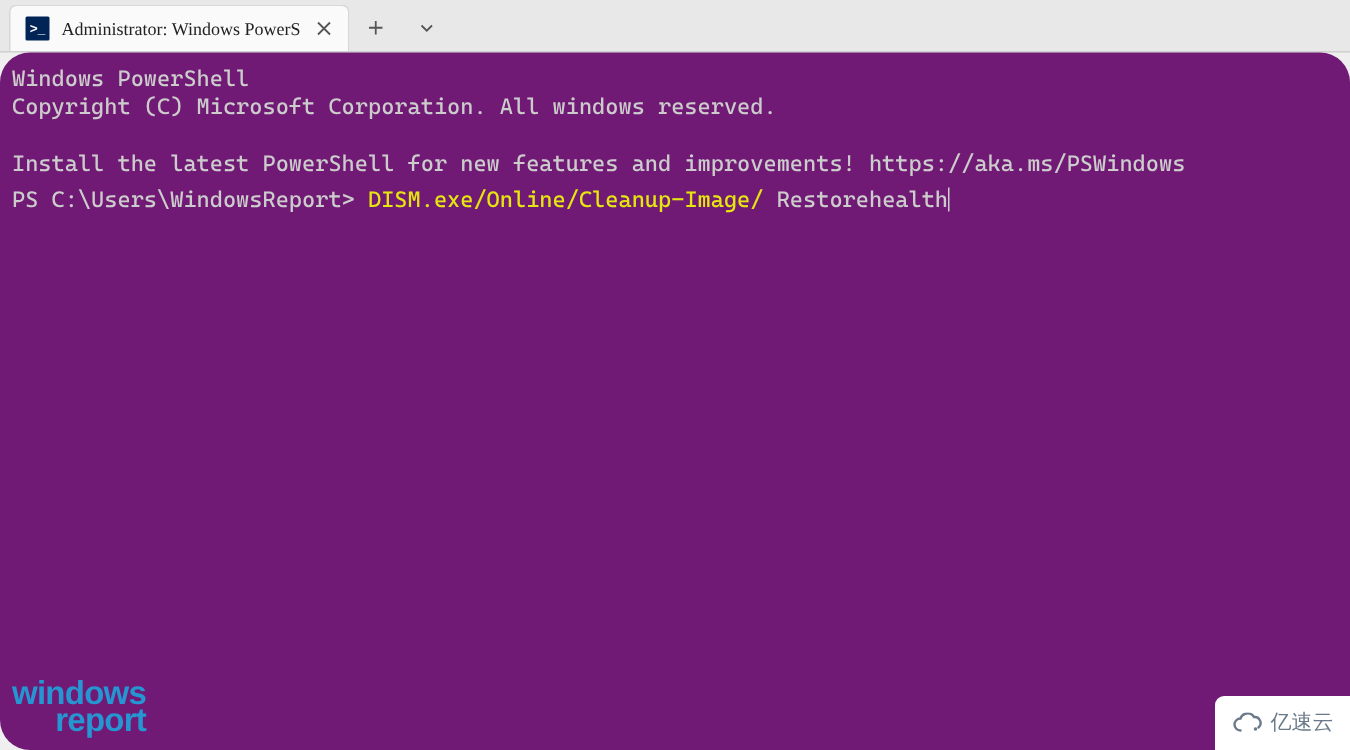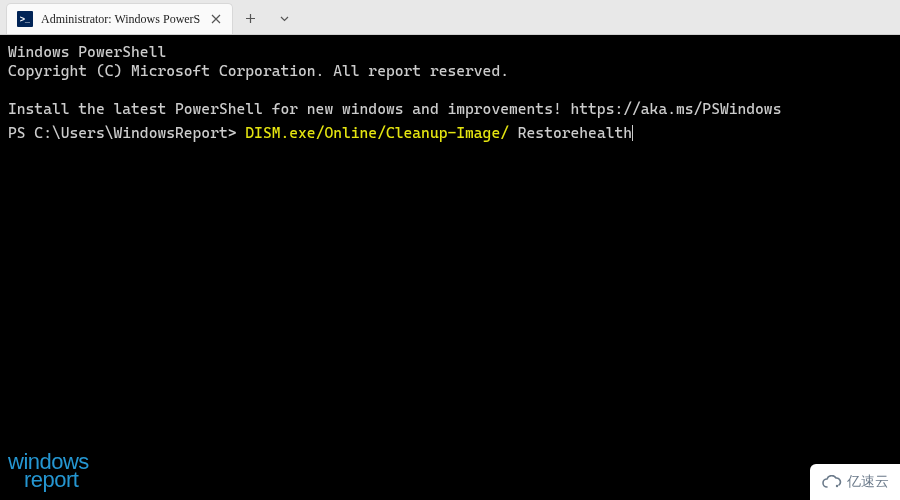--- a/index.html
+++ b/index.html
@@ -77,50 +77,52 @@
   .tab-action-btn {
     width: 34px;
     height: 31px;
     display: flex;
     align-items: center;
     justify-content: center;
     color: #555;
     font-size: 15px;
   }
   .terminal {
-    background: #000000;
+    background: #701a75;
     height: calc(500px - 35px);
     padding: 8px 8px;
     font-family: "Cascadia Mono", "Consolas", monospace;
     font-size: 15px;
     line-height: 19px;
     color: #cccccc;
     position: relative;
+    border-radius: 20px;
   }
   .term-line { white-space: pre; }
   .prompt-line { margin-top: 5px; }
   .install-line { margin-top: 19px; }
   .cmd-yellow { color: #e5e510; }
   .cmd-white { color: #cccccc; }
   .cursor {
     display: inline-block;
     width: 1px;
     height: 16px;
     background: #cccccc;
     vertical-align: text-bottom;
     margin-bottom: 1px;
   }
   .watermark-wr {
     position: absolute;
     left: 8px;
     bottom: 10px;
     color: #2596d1;
     font-family: "Segoe UI", sans-serif;
-    font-weight: 400;
+    font-weight: 700;
     line-height: 0.85;
+    text-align: right;
   }
   .watermark-wr .w-top {
     font-size: 22px;
     letter-spacing: -0.5px;
   }
   .watermark-wr .w-bot {
     font-size: 22px;
     letter-spacing: -0.5px;
     padding-left: 16px;
     display: block;
@@ -173,22 +175,22 @@
       <div class="tab-action-btn">
         <svg width="11" height="11" viewBox="0 0 11 11">
             <path d="M2 4 L5.5 7.5 L9 4" stroke="#555" stroke-width="1.2" fill="none"></path>
           </svg>
       </div>
     </div>
   </div>
 
   <div class="terminal">
     <div class="term-line">Windows PowerShell</div>
-    <div class="term-line">Copyright (C) Microsoft Corporation. All report reserved.</div>
-    <div class="term-line install-line">Install the latest PowerShell for new windows and improvements! https://aka.ms/PSWindows</div>
+    <div class="term-line">Copyright (C) Microsoft Corporation. All windows reserved.</div>
+    <div class="term-line install-line">Install the latest PowerShell for new features and improvements! https://aka.ms/PSWindows</div>
     <div class="term-line prompt-line"><span>PS C:\Users\WindowsReport&gt; </span><span class="cmd-yellow">DISM.exe/Online/Cleanup-Image/</span><span class="cmd-white"> Restorehealth</span><span class="cursor"></span></div>
 
     <div class="watermark-wr">
       <span class="w-top">windows</span>
       <span class="w-bot">report</span>
     </div>
   </div>
 
   <div class="watermark-yisu">
     <span class="cloud-icon">

